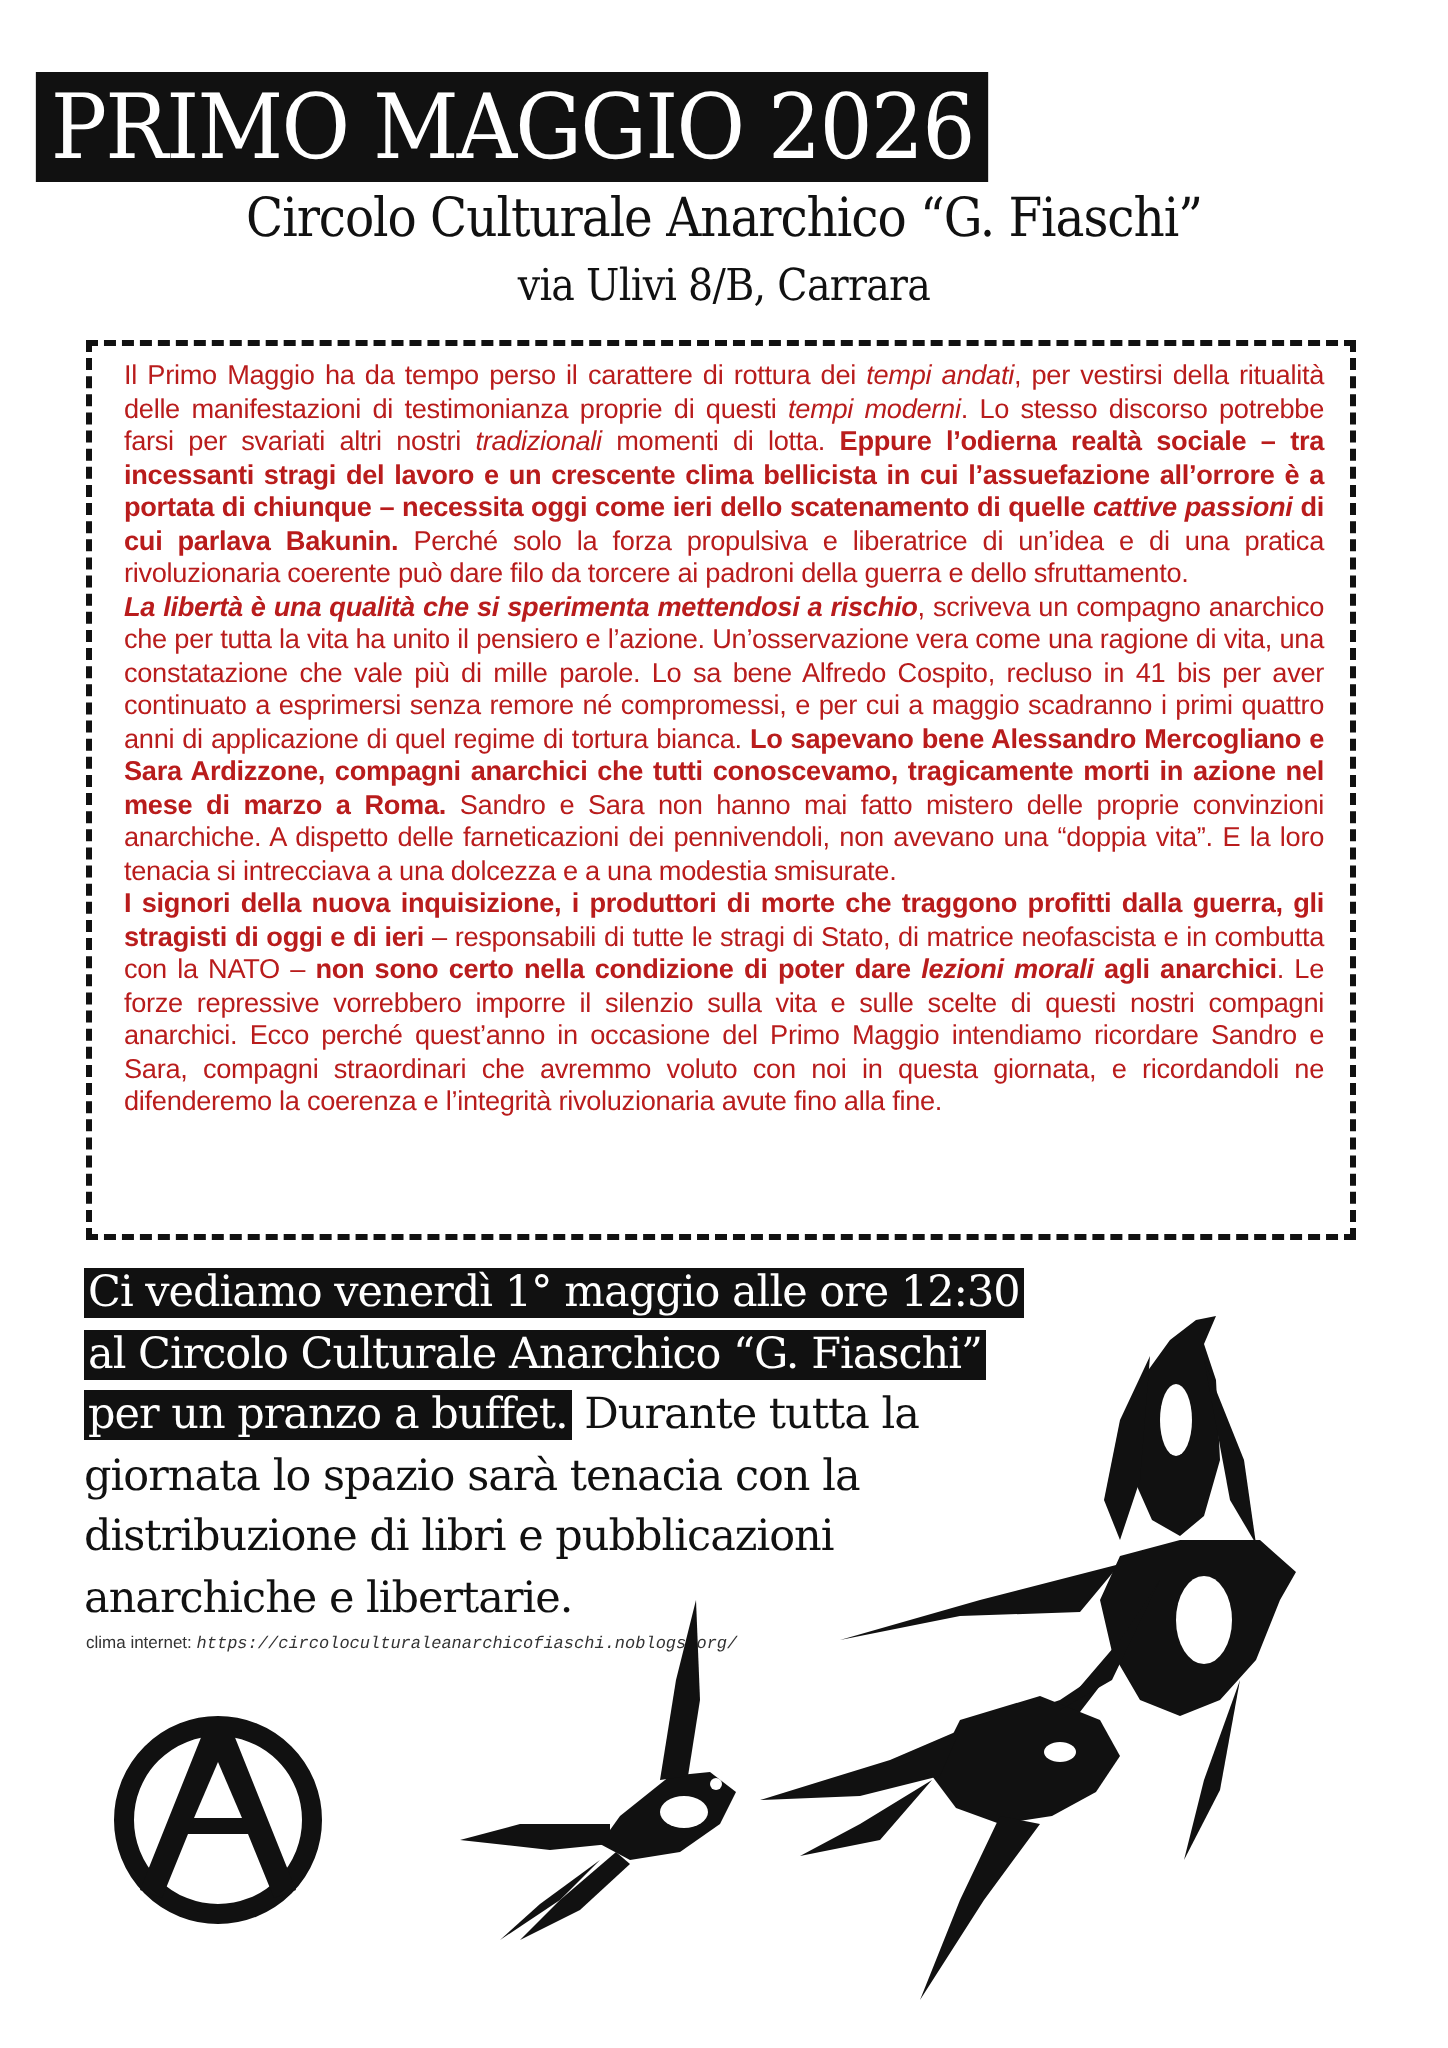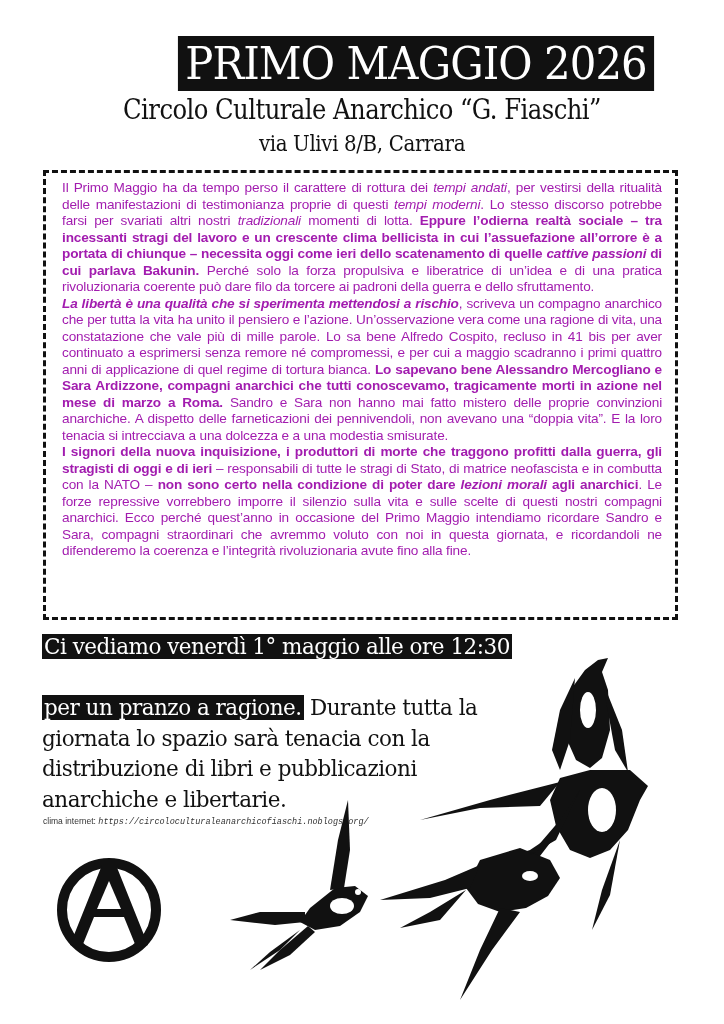--- a/index.html
+++ b/index.html
@@ -1,30 +1,30 @@
 <!DOCTYPE html>
 <html><head>
 <meta charset="utf-8">
 <style>
   html, body { margin:0; padding:0; background:#ffffff; }
   body { width:724px; height:1024px; position:relative; overflow:hidden; color:#111; }
 
-  #title-wrap { position:absolute; top:36px; left:0; width:672px; text-align:right; }
+  #title-wrap { position:absolute; top:36px; left:0; width:672px; text-align:left; }
   #title { display:inline-block; background:#111; color:#fff; font-family:"DejaVu Serif", serif;
            font-size:45px; line-height:55px; padding:0 8px; letter-spacing:-1px; transform:scaleX(0.93); transform-origin:center; }
   #subtitle { position:absolute; top:92px; left:0; width:724px; text-align:center;
               font-family:"DejaVu Serif", serif; font-size:27px; line-height:36px; letter-spacing:-0.6px; transform:scaleX(0.9); }
   #address { position:absolute; top:128px; left:0; width:724px; text-align:center;
              font-family:"DejaVu Serif", serif; font-size:22px; line-height:32px; letter-spacing:-0.4px; transform:scaleX(0.9); }
 
   #text-box { position:absolute; left:43px; top:170px; width:635px; height:450px;
               border:3px dashed #111; box-sizing:border-box; }
   #body-text { position:absolute; left:62px; top:180px; width:600px;
                font-family:"Liberation Sans", sans-serif; font-size:13.6px; line-height:16.5px;
-               text-align:justify; color:#a21caf; letter-spacing:-0.15px; }
+               text-align:justify; color:#b91c1c; letter-spacing:-0.15px; }
   #body-text p { margin:0; }
 
   #invite { position:absolute; left:42px; top:632px; width:480px;
             font-family:"DejaVu Serif", serif; font-size:21.5px; line-height:30.5px; letter-spacing:-0.5px; color:#111; }
   .hl { background:#111; color:#fff; padding:0 2px; box-decoration-break:clone; -webkit-box-decoration-break:clone; }
 
   #site { position:absolute; left:43px; top:816px; font-family:"Liberation Sans", sans-serif; font-size:8.5px; color:#333; }
   #site i { font-style:italic;font-family:Liberation Mono, monospace; }
 
   #anarchy { position:absolute; left:56px; top:857px; width:106px; height:106px; }
@@ -41,22 +41,22 @@
 
 <div id="text-box"></div>
 <div id="body-text">
   <p><span>Il Primo Maggio ha da tempo perso il carattere di rottura dei </span><span style="font-style: italic;">tempi andati</span><span>, per vestirsi della ritualità delle manifestazioni di testimonianza proprie di questi </span><span style="font-style: italic;">tempi moderni</span><span>. Lo stesso discorso potrebbe farsi per svariati altri nostri </span><span style="font-style: italic;">tradizionali</span><span> momenti di lotta. </span><span style="font-weight: bold;">Eppure l’odierna realtà sociale – tra incessanti stragi del lavoro e un crescente clima bellicista in cui l’assuefazione all’orrore è a portata di chiunque – necessita oggi come ieri dello scatenamento di quelle </span><span style="font-weight: bold; font-style: italic;">cattive passioni</span><span style="font-weight: bold;"> di cui parlava Bakunin.</span><span> Perché solo la forza propulsiva e liberatrice di un’idea e di una pratica rivoluzionaria coerente può dare filo da torcere ai padroni della guerra e dello sfruttamento.</span></p>
   <p><span style="font-weight: bold; font-style: italic;">La libertà è una qualità che si sperimenta mettendosi a rischio</span><span>, scriveva un compagno anarchico che per tutta la vita ha unito il pensiero e l’azione. Un’osservazione vera come una ragione di vita, una constatazione che vale più di mille parole. Lo sa bene Alfredo Cospito, recluso in 41 bis per aver continuato a esprimersi senza remore né compromessi, e per cui a maggio scadranno i primi quattro anni di applicazione di quel regime di tortura bianca. </span><span style="font-weight: bold;">Lo sapevano bene Alessandro Mercogliano e Sara Ardizzone, compagni anarchici che tutti conoscevamo, tragicamente morti in azione nel mese di marzo a Roma.</span><span> Sandro e Sara non hanno mai fatto mistero delle proprie convinzioni anarchiche. A dispetto delle farneticazioni dei pennivendoli, non avevano una “doppia vita”. E la loro tenacia si intrecciava a una dolcezza e a una modestia smisurate.</span></p>
   <p><span style="font-weight: bold;">I signori della nuova inquisizione, i produttori di morte che traggono profitti dalla guerra, gli stragisti di oggi e di ieri</span><span> – responsabili di tutte le stragi di Stato, di matrice neofascista e in combutta con la NATO – </span><span style="font-weight: bold;">non sono certo nella condizione di poter dare </span><span style="font-weight: bold; font-style: italic;">lezioni morali</span><span style="font-weight: bold;"> agli anarchici</span><span>. Le forze repressive vorrebbero imporre il silenzio sulla vita e sulle scelte di questi nostri compagni anarchici. Ecco perché quest’anno in occasione del Primo Maggio intendiamo ricordare Sandro e Sara, compagni straordinari che avremmo voluto con noi in questa giornata, e ricordandoli ne difenderemo la coerenza e l’integrità rivoluzionaria avute fino alla fine.</span></p>
 </div>
 
 <div id="invite">
   <span class="hl">Ci vediamo venerdì 1° maggio alle ore 12:30</span><br>
-  <br>
-  <span class="hl">per un pranzo a ragione.</span><span> Durante tutta la giornata lo spazio sarà tenacia con la distribuzione di libri e pubblicazioni anarchiche e libertarie.</span>
+  <span class="hl">al Circolo Culturale Anarchico “G. Fiaschi”</span><br>
+  <span class="hl">per un pranzo a buffet.</span><span> Durante tutta la giornata lo spazio sarà tenacia con la distribuzione di libri e pubblicazioni anarchiche e libertarie.</span>
 </div>
 
 <div id="site">
   <span>clima internet: </span><i>https://circoloculturaleanarchicofiaschi.noblogs.org/</i>
 </div>
 
 <svg id="anarchy" viewBox="0 0 106 106">
   <circle cx="53" cy="53" r="47" fill="none" stroke="#111" stroke-width="10"></circle>
   <polygon points="46,8 60,8 92,88 81,92 68,60 38,60 25,92 14,88" fill="#111"></polygon>
   <polygon points="53,24 65,52 41,52" fill="#fff"></polygon>

